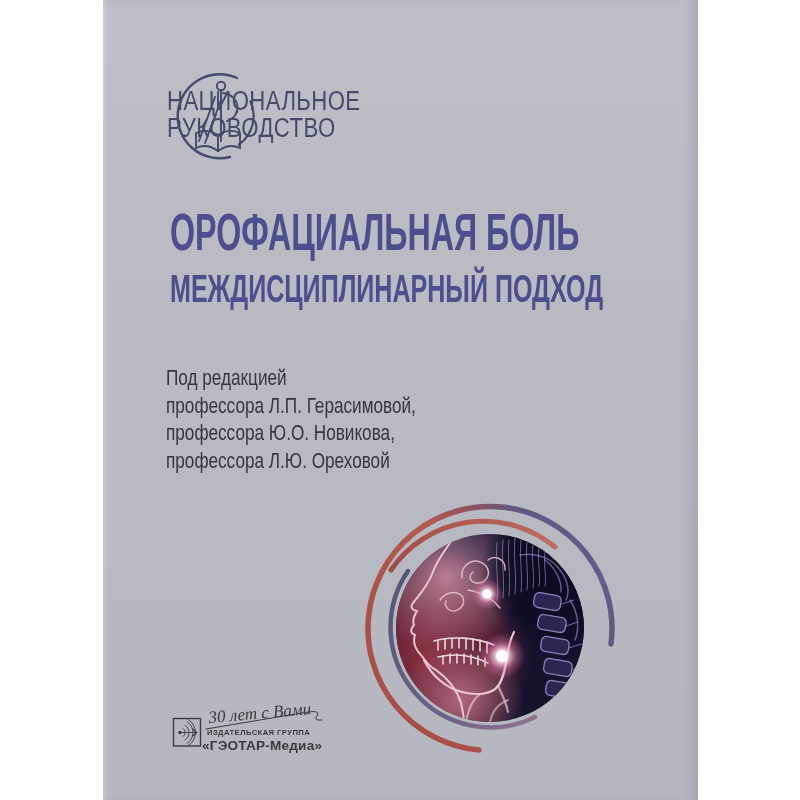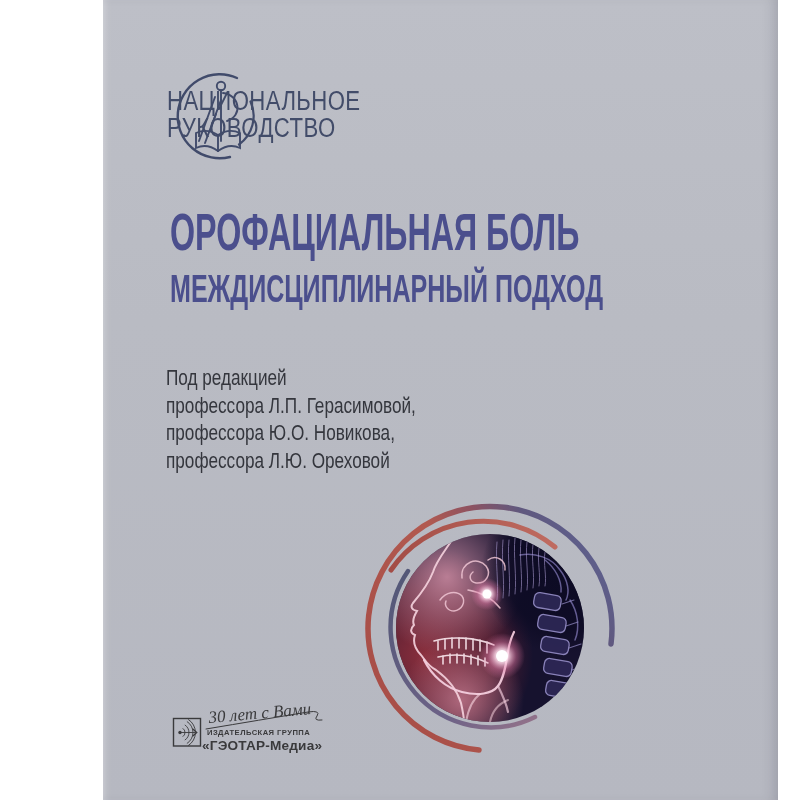--- a/index.html
+++ b/index.html
@@ -1,18 +1,18 @@
 <!DOCTYPE html>
 <html><head>
 <meta charset="utf-8">
 <style>
   html,body{margin:0;padding:0;background:#ffffff;}
   .page{position:relative;width:800px;height:800px;background:#ffffff;overflow:hidden;
         font-family:"Liberation Sans",sans-serif;}
-  .cover{position:absolute;left:103px;top:0;width:675px;height:800px;
+  .cover{position:absolute;left:103px;top:0;width:595px;height:800px;
          background:linear-gradient(180deg,#bdbfc7 0%,#b9bbc3 40%,#b6b8c1 100%);
          box-shadow:inset -10px 0 14px -8px rgba(40,40,60,.22), inset 6px 0 10px -7px rgba(255,255,255,.55);}
   .abs{position:absolute;}
   .nowrap{white-space:nowrap;}
 
   .series{left:64px;top:88px;color:#424c69;font-size:27px;line-height:27px;
           letter-spacing:.5px;transform:scaleX(.82);transform-origin:left top;}
   .series .ln{display:block;}
 
   .title1{left:67px;top:202px;color:#4b4f8d;font-size:52px;font-weight:bold;

